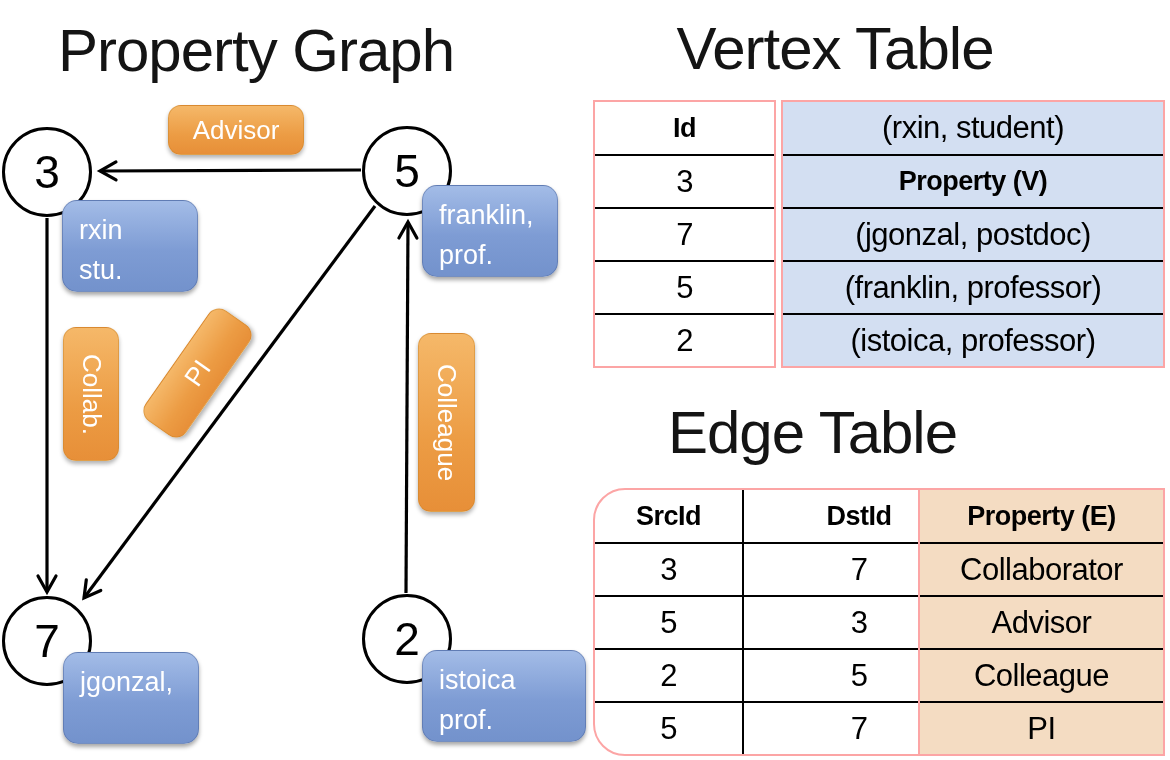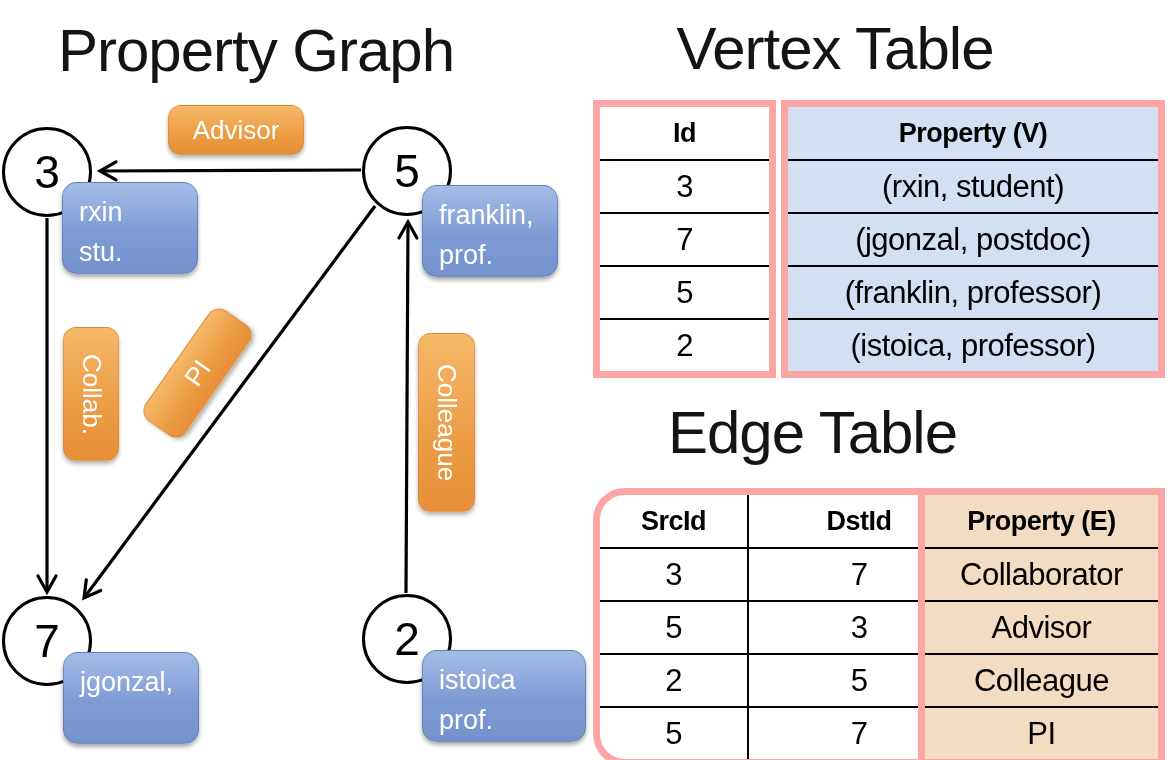--- a/index.html
+++ b/index.html
@@ -37,21 +37,21 @@
     background:linear-gradient(180deg,#F5B869 0%, #EC9C44 60%, #E78F38 100%);
     border:1px solid rgba(200,130,40,0.45);
     box-shadow:0 3px 4px rgba(0,0,0,0.3);
     display:flex; align-items:center; justify-content:center;
     font-size:26px;
   }
   .ebox.vert { writing-mode:vertical-rl; }
   #edge-label-pi { transform:rotate(-55deg); }
 
   .tgroup {
-    position:absolute; border:7px solid #fca5a5; background:#fff;text-align:right;
+    position:absolute; border:2px solid #fca5a5; background:#fff;text-align:right;
   }
   .trow { height:53px; display:flex; border-top:2px solid #000; }
   .trow:first-child { border-top:none; height:52px; }
   .cell {
     flex:1; display:flex; align-items:center; justify-content:center;
     font-size:31px; font-weight:300; color:#000; letter-spacing:-0.5px;
     white-space:nowrap;
   }
   .trow.th .cell { font-size:27px; font-weight:bold; }
   .cell.c1 { flex:0 0 147px; }
@@ -86,21 +86,21 @@
   <div class="node" style="left:362px; top:126px;">
       <span>5</span>
     </div>
   <div class="node" style="left:2px;   top:596px;">
       <span>7</span>
     </div>
   <div class="node" style="left:362px; top:594px;">
       <span>2</span>
     </div>
 
-  <div class="vbox" style="left:62px;  top:182px; width:136px; height:92px;">
+  <div class="vbox" style="left:62px;  top:200px; width:136px; height:92px;">
     <span>rxin</span>
     <span>stu.</span>
   </div>
   <div class="vbox" style="left:422px; top:185px; width:136px; height:92px;">
     <span>franklin,</span>
     <span>prof.</span>
   </div>
   <div class="vbox" style="left:63px;  top:652px; width:136px; height:92px;">
     <span>jgonzal,</span>
   </div>
@@ -126,25 +126,25 @@
       </div>
     <div class="trow">
         <div class="cell">5</div>
       </div>
     <div class="trow">
         <div class="cell">2</div>
       </div>
   </div>
 
   <div class="tgroup" id="vt-prop" style="left:781px; top:100px; width:384px;">
+    <div class="trow">
+        <div class="cell">(rxin, student)</div>
+      </div>
     <div class="trow th">
         <div class="cell">Property (V)</div>
-      </div>
-    <div class="trow">
-        <div class="cell">(rxin, student)</div>
       </div>
     <div class="trow">
         <div class="cell">(jgonzal, postdoc)</div>
       </div>
     <div class="trow">
         <div class="cell">(franklin, professor)</div>
       </div>
     <div class="trow">
         <div class="cell">(istoica, professor)</div>
       </div>

